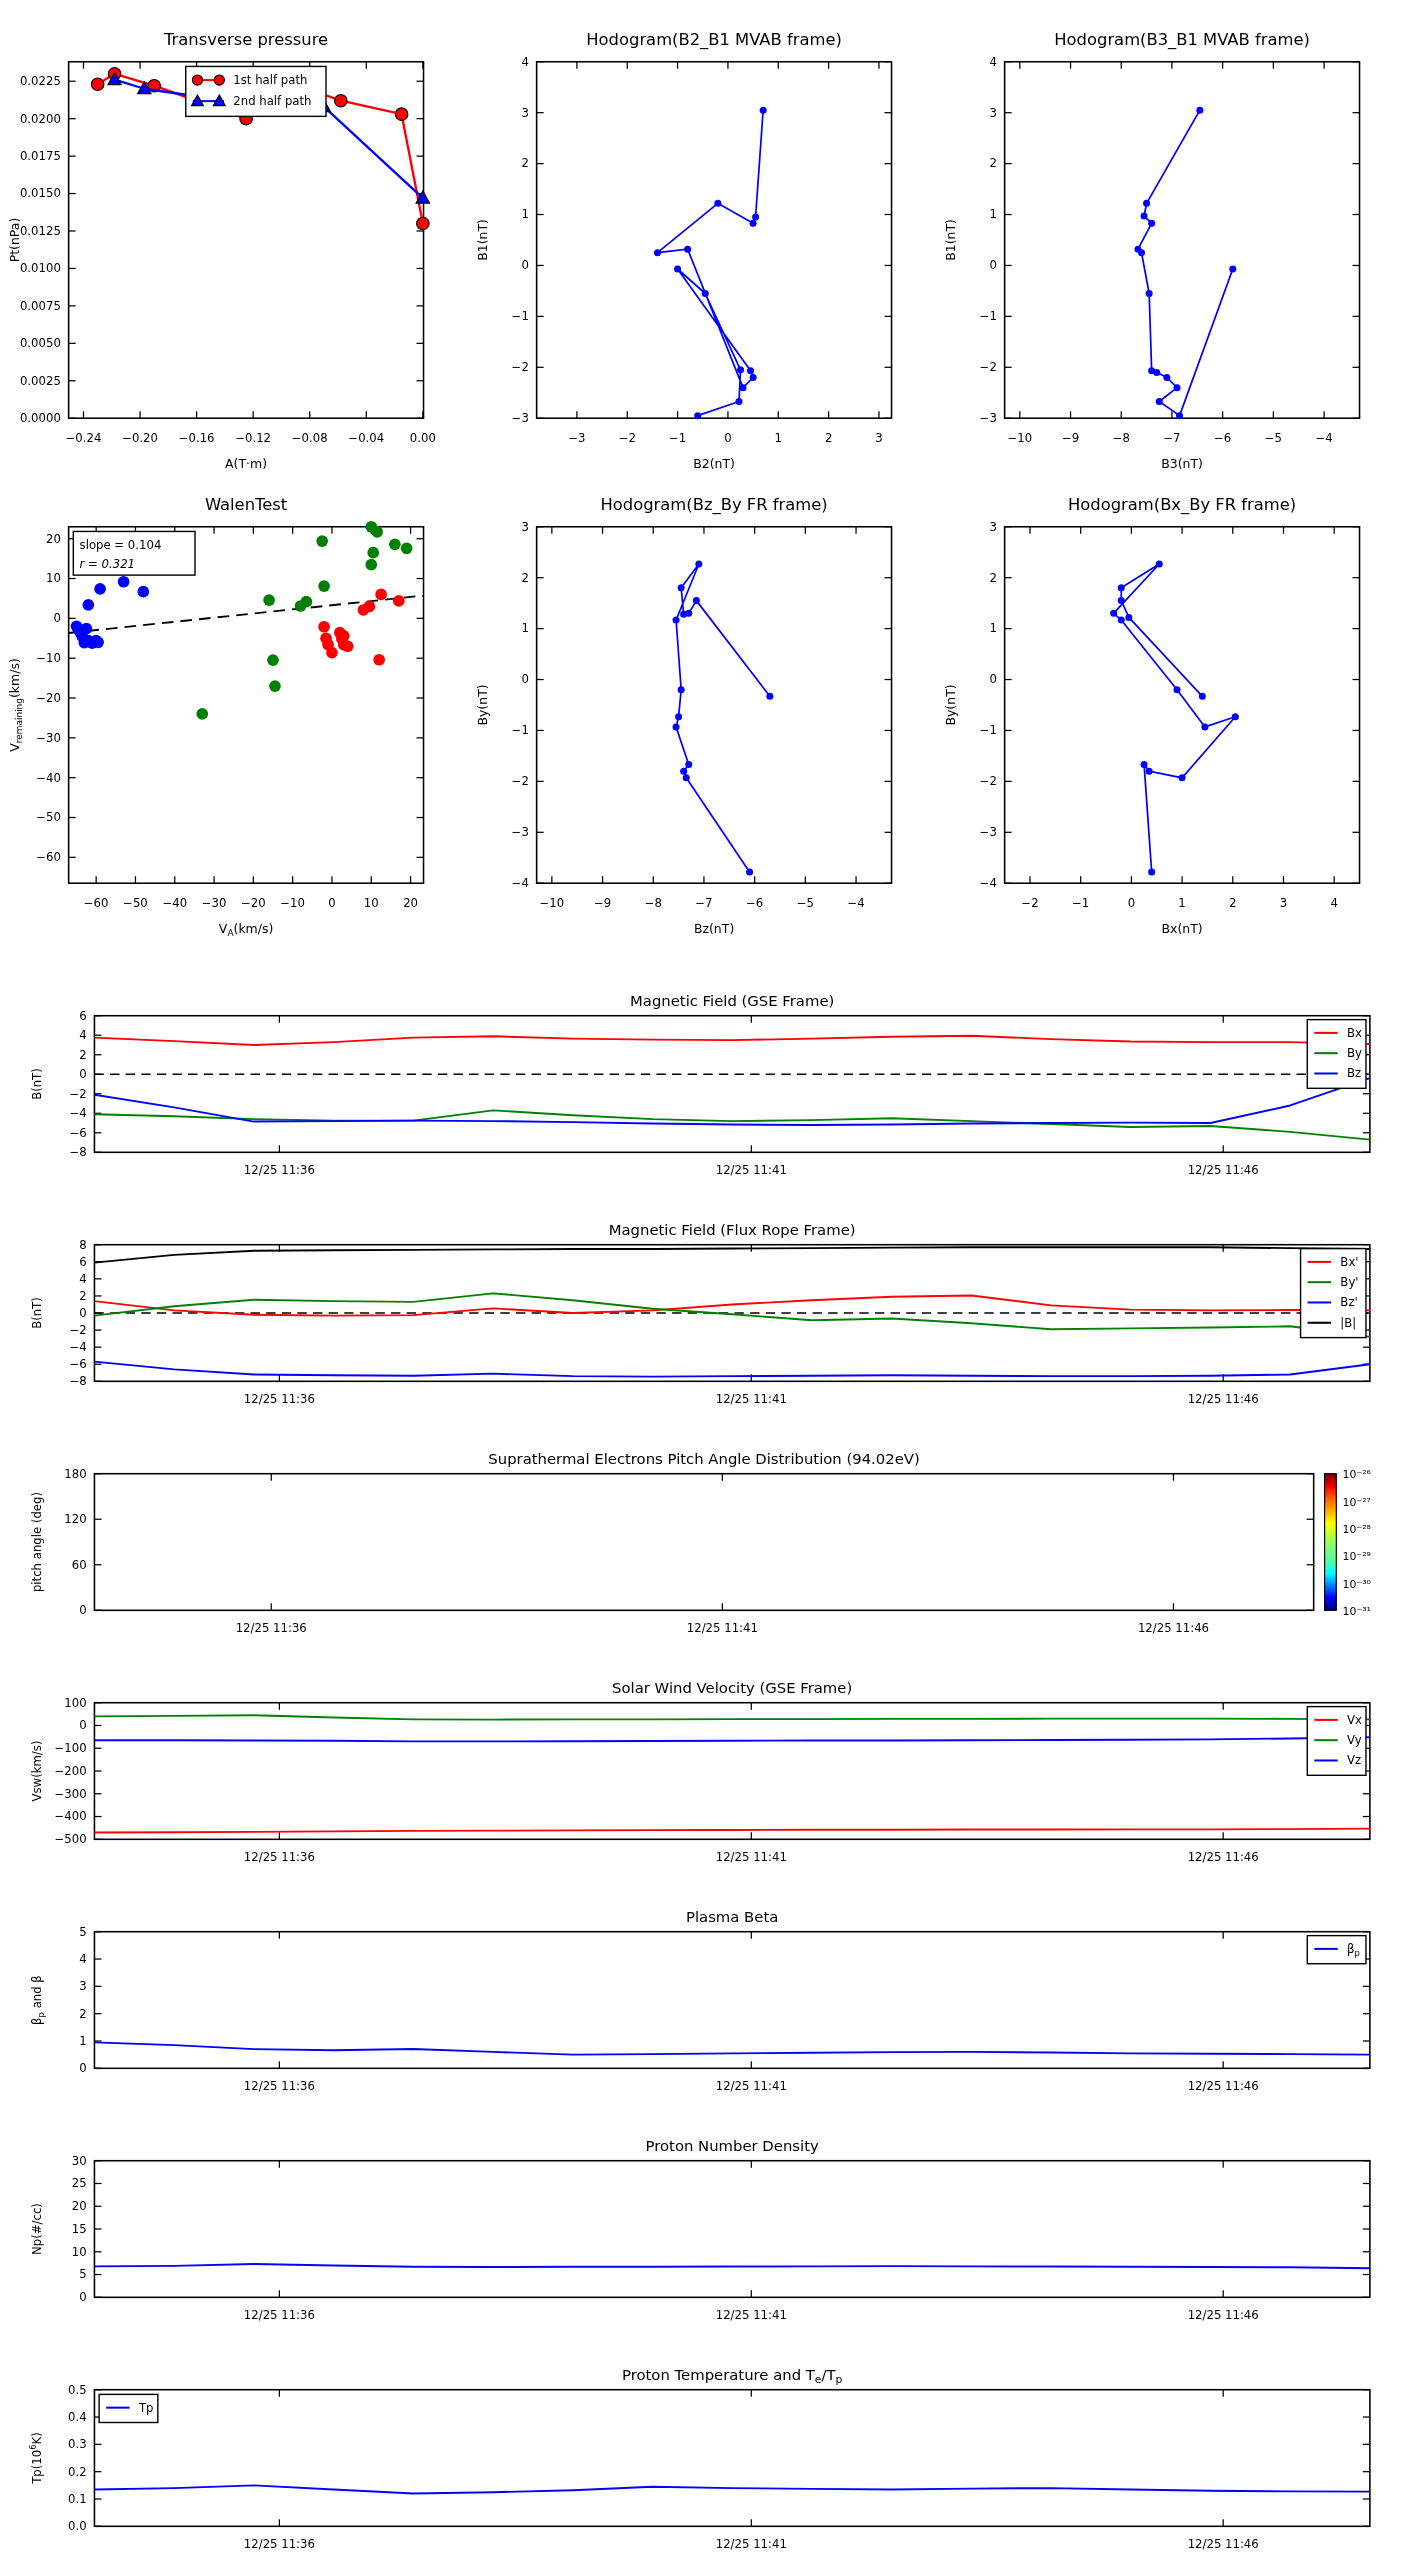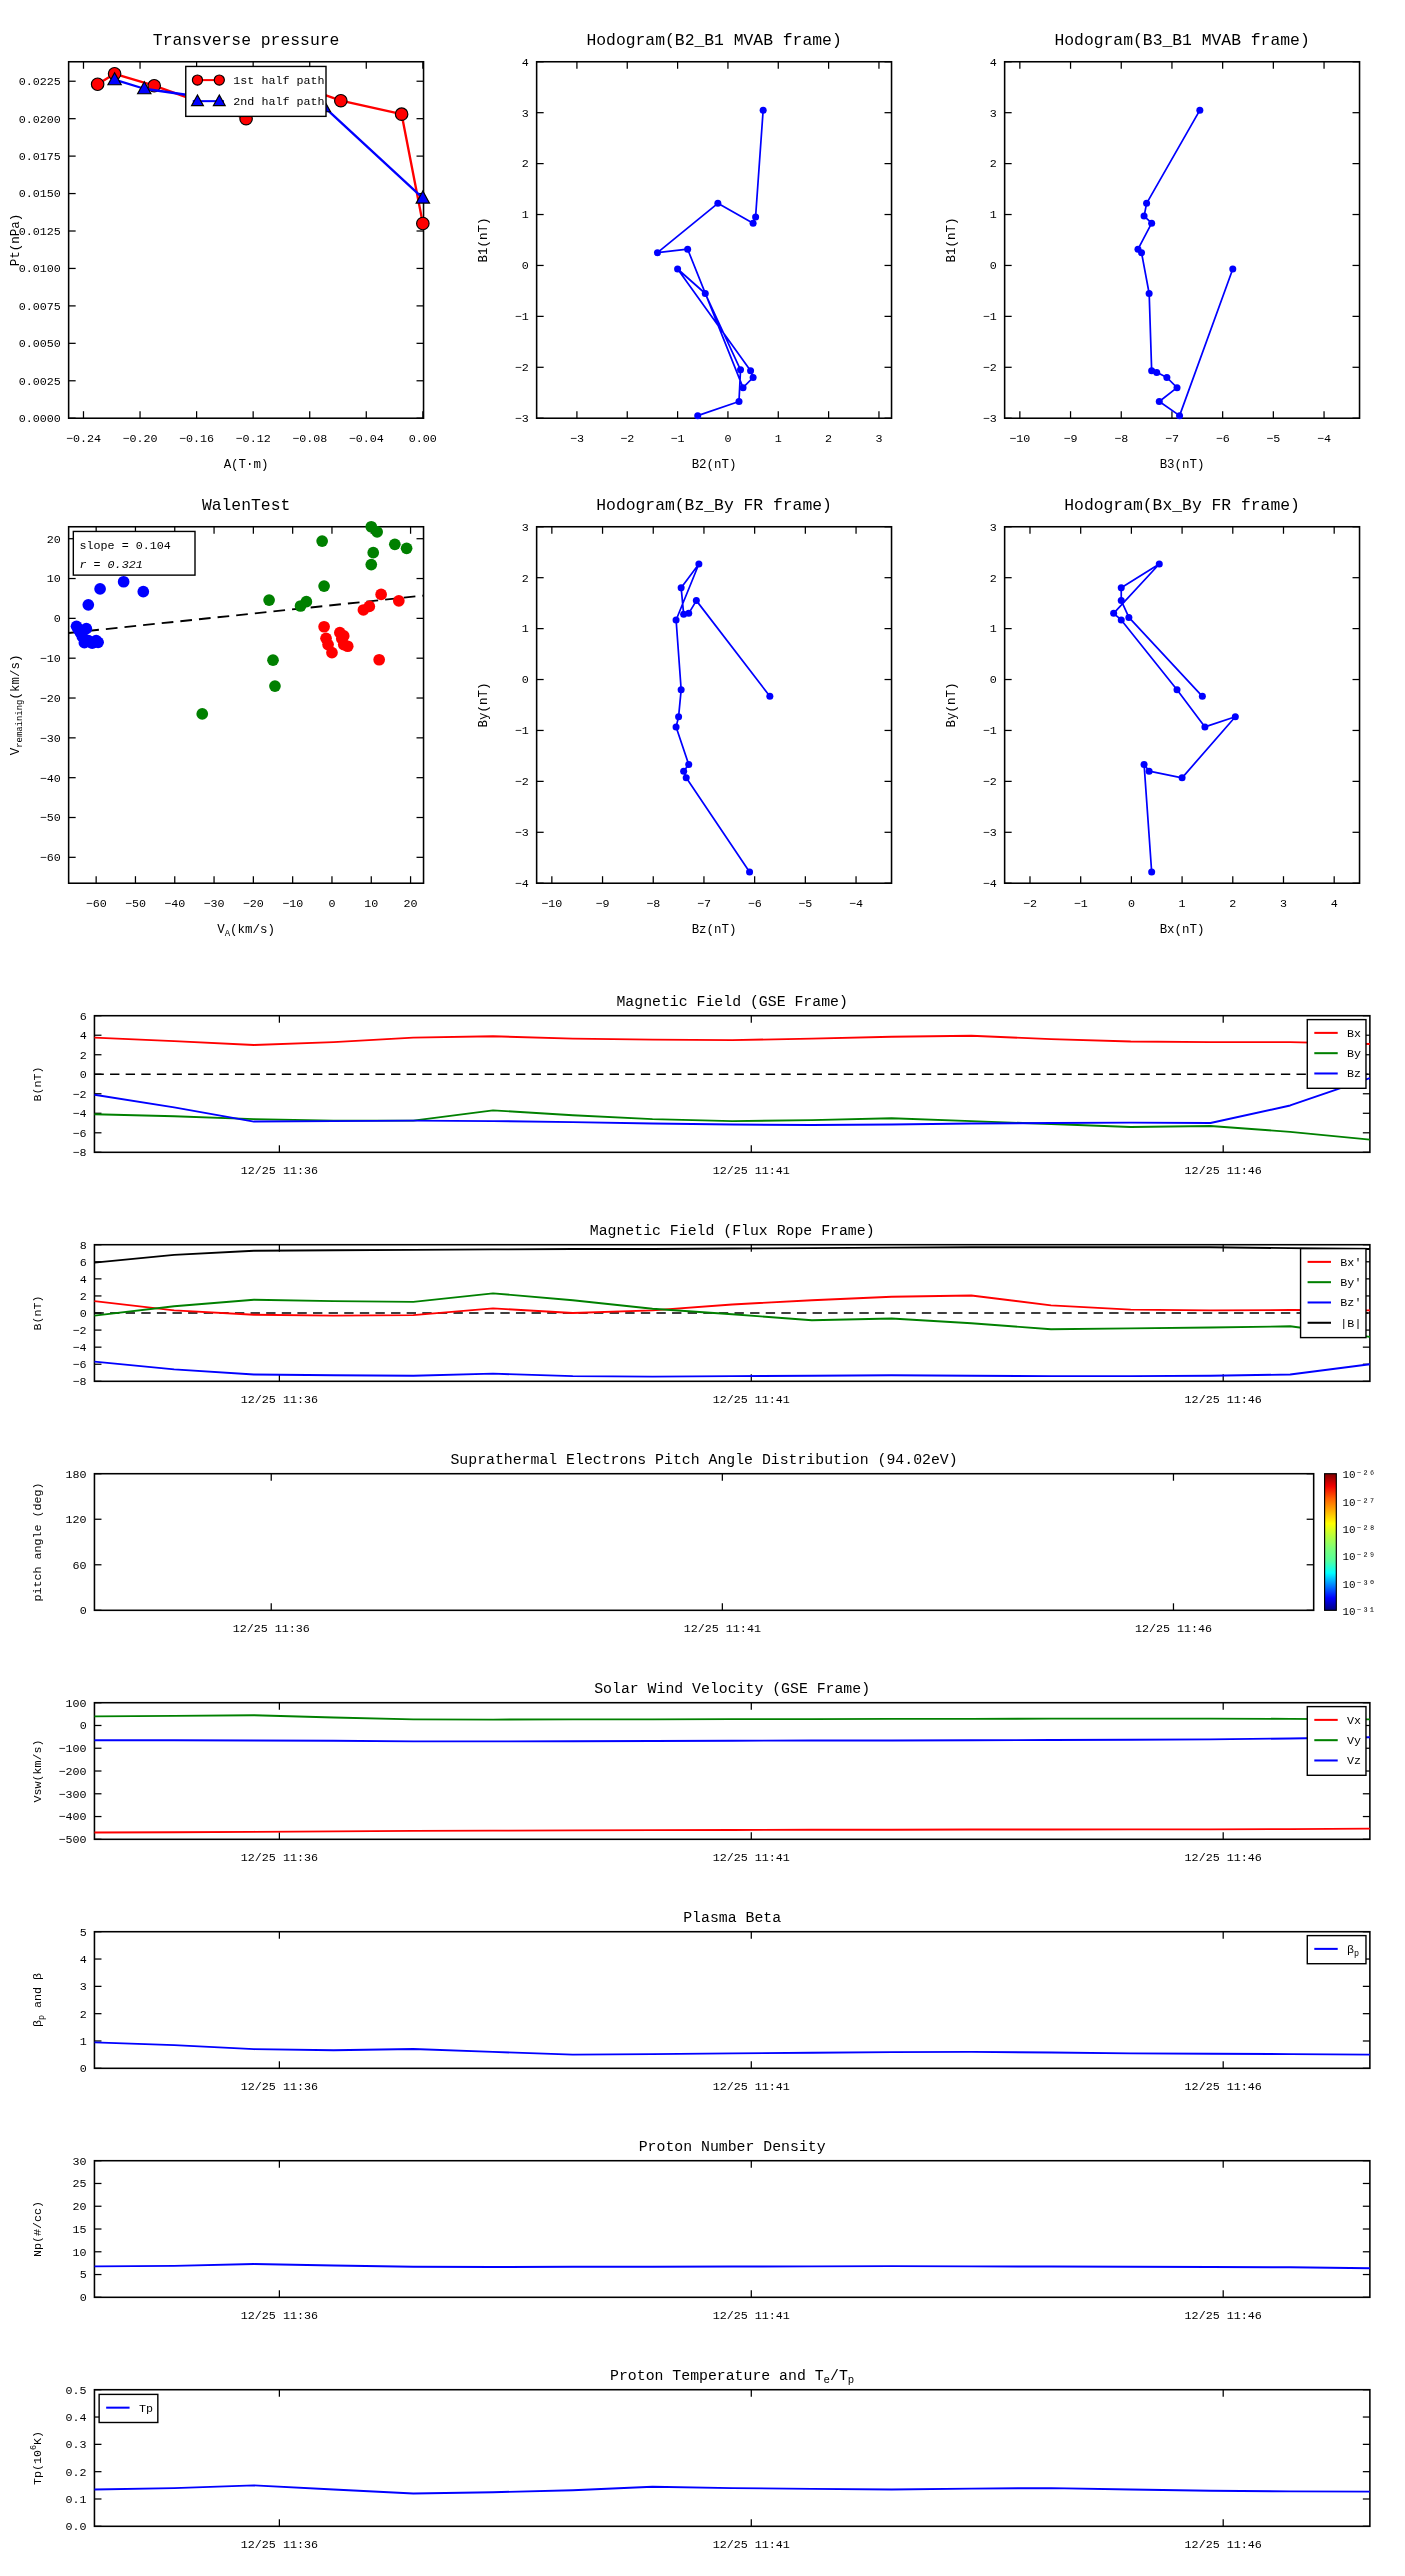--- a/index.html
+++ b/index.html
@@ -1,17 +1,17 @@
 <!DOCTYPE html>
 <html style="font-size:12.5px"><head>
 <meta charset="utf-8">
 <style>
   html,body{margin:0;padding:0;background:#ffffff;}
   body{width:1405px;height:2576px;overflow:hidden;font-family:"DejaVu Sans",sans-serif;}
-  .page{position:relative;width:1405px;height:2576px;background:#fff;font-family:Liberation Mono, monospace;}
+  .page{position:relative;width:1405px;height:2576px;background:#fff;}
   .top-grid{position:absolute;left:0;top:11px;width:1405px;display:flex;flex-wrap:wrap;}
   .top-grid .cell{width:468px;height:465px;}
   .panel-stack{position:absolute;left:0;top:982px;width:1405px;}
   .panel-stack .cell{width:1405px;height:229px;}
   svg text{fill:#000;}
 </style>
 </head>
 <body>
 
 <div class="page">

